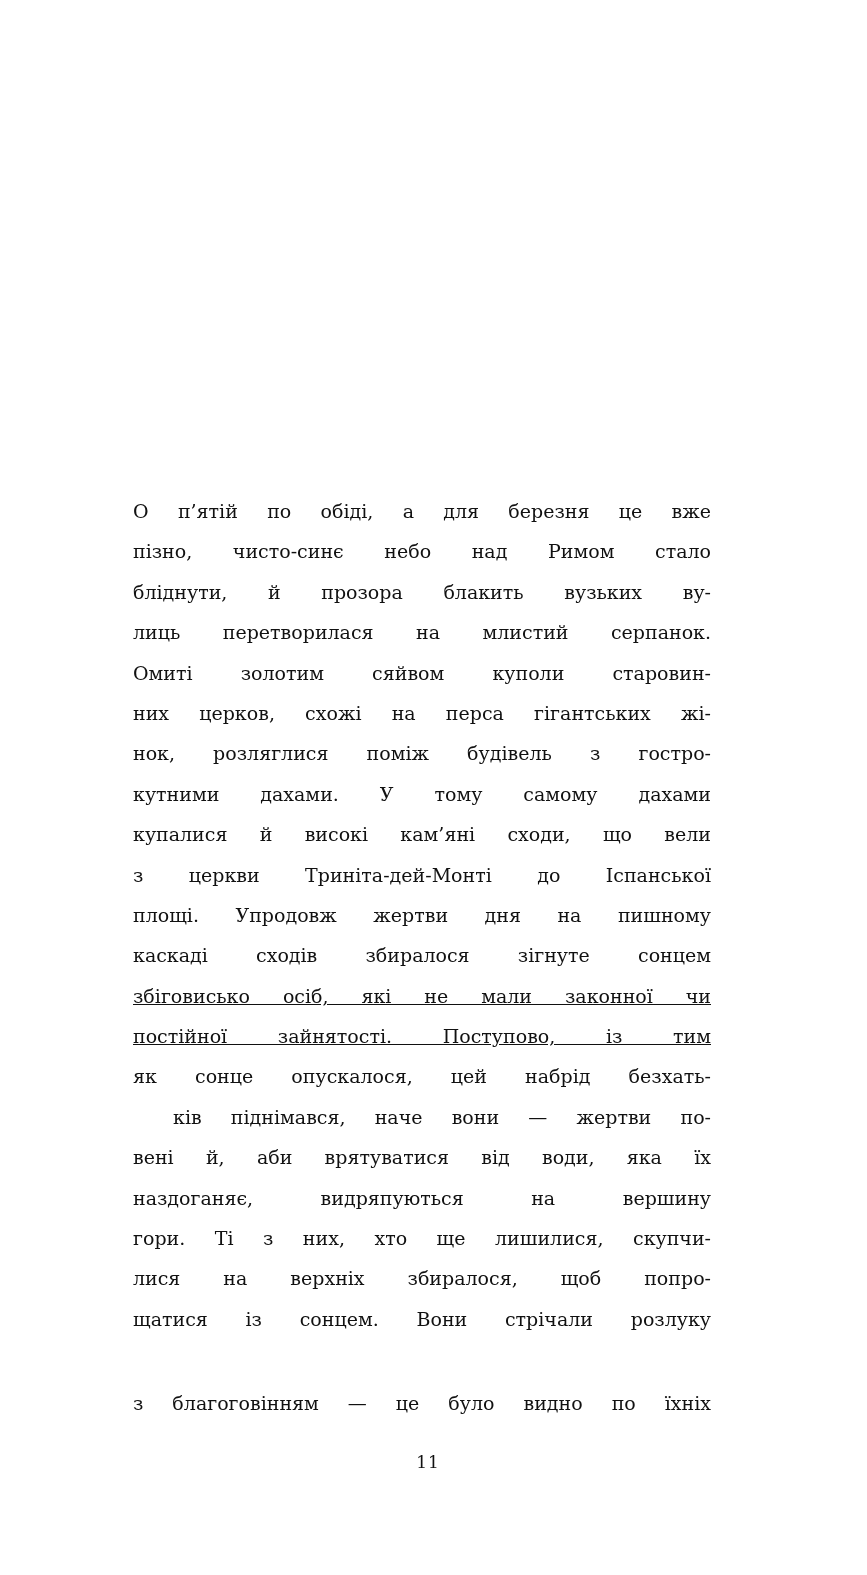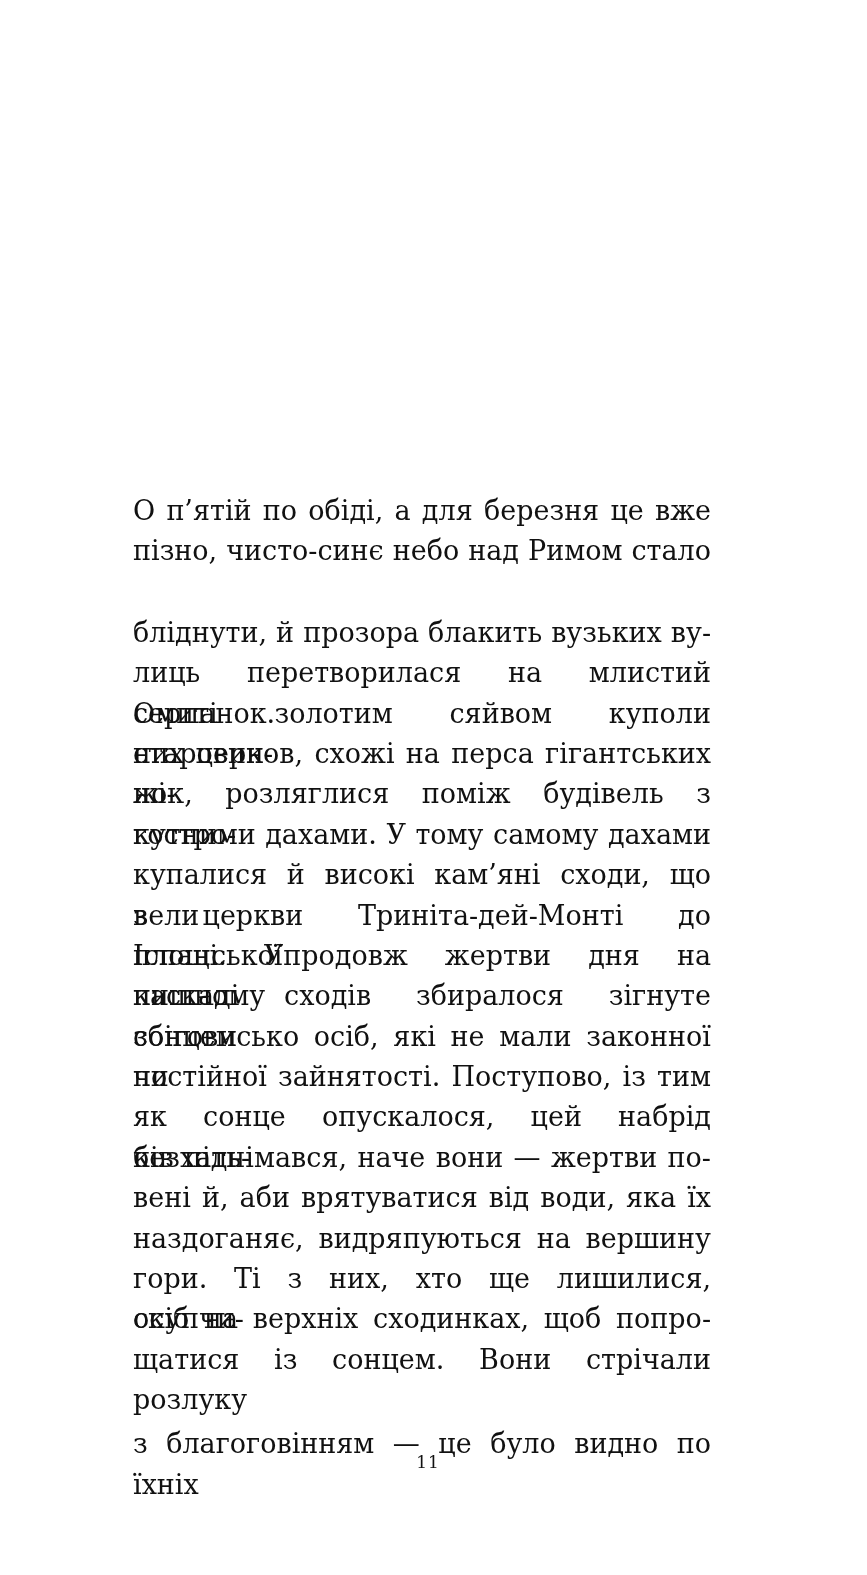--- a/index.html
+++ b/index.html
@@ -20,21 +20,21 @@
     height: 1575px;
     background: #ffffff;
   }
   .text-block {
     position: absolute;
     left: 133px;
     top: 491px;
     width: 578px;
     color: #111111;
     font-family: "DejaVu Serif", "Liberation Serif", serif;
-    font-size: 27px;
+    font-size: 19px;
     line-height: 40.4px;
   }
   .line {
     display: block;
     height: 40.4px;
     white-space: nowrap;
     text-align: justify;
     text-align-last: justify;
     overflow: visible;
   }
@@ -54,36 +54,36 @@
     letter-spacing: 1px;
   }
 </style>
 </head>
 <body>
 
 <div class="page">
   <div class="text-block">
     <span class="line" style="white-space: normal;">О п’ятій по обіді, а для березня це вже</span>
     <span class="line" style="white-space: normal;">пізно, чисто-синє небо над Римом стало</span>
-    <span class="line" style="white-space: normal; margin-top: 41px;">бліднути, й прозора блакить вузьких ву-</span>
+    <span class="line" style="white-space: normal;">бліднути, й прозора блакить вузьких ву-</span>
     <span class="line" style="white-space: normal;">лиць перетворилася на млистий серпанок.</span>
     <span class="line" style="white-space: normal;">Омиті золотим сяйвом куполи старовин-</span>
     <span class="line" style="white-space: normal;">них церков, схожі на перса гігантських жі-</span>
     <span class="line" style="white-space: normal;">нок, розляглися поміж будівель з гостро-</span>
     <span class="line" style="white-space: normal;">кутними дахами. У тому самому дахами</span>
     <span class="line" style="white-space: normal;">купалися й високі кам’яні сходи, що вели</span>
     <span class="line" style="white-space: normal;">з церкви Триніта-дей-Монті до Іспанської</span>
     <span class="line" style="white-space: normal;">площі. Упродовж жертви дня на пишному</span>
     <span class="line" style="white-space: normal;">каскаді сходів збиралося зігнуте сонцем</span>
-    <span class="line" style="white-space: normal;">збіговисько осіб, які не мали законної чи</span>
-    <span class="line" style="white-space: normal;">постійної зайнятості. Поступово, із тим</span>
+    <span class="line" style="white-space: normal; text-decoration: underline;">збіговисько осіб, які не мали законної чи</span>
+    <span class="line" style="white-space: normal; text-decoration: underline;">постійної зайнятості. Поступово, із тим</span>
     <span class="line" style="white-space: normal;">як сонце опускалося, цей набрід безхать-</span>
-    <span class="line" style="white-space: normal;">ків піднімався, наче вони — жертви по-</span>
+    <span class="line" style="white-space: normal; margin-left: 40px;">ків піднімався, наче вони — жертви по-</span>
     <span class="line" style="white-space: normal;">вені й, аби врятуватися від води, яка їх</span>
     <span class="line" style="white-space: normal;">наздоганяє, видряпуються на вершину</span>
     <span class="line" style="white-space: normal;">гори. Ті з них, хто ще лишилися, скупчи-</span>
-    <span class="line" style="white-space: normal;">осіб на верхніх сходинках, щоб попро-</span>
+    <span class="line" style="white-space: normal;">лися на верхніх збиралося, щоб попро-</span>
     <span class="line" style="white-space: normal;">щатися із сонцем. Вони стрічали розлуку</span>
     <span class="line last" style="white-space: normal;">з благоговінням — це було видно по їхніх</span>
   </div>
 
   <div class="page-number">11</div>
 </div>
 
 </body></html>

